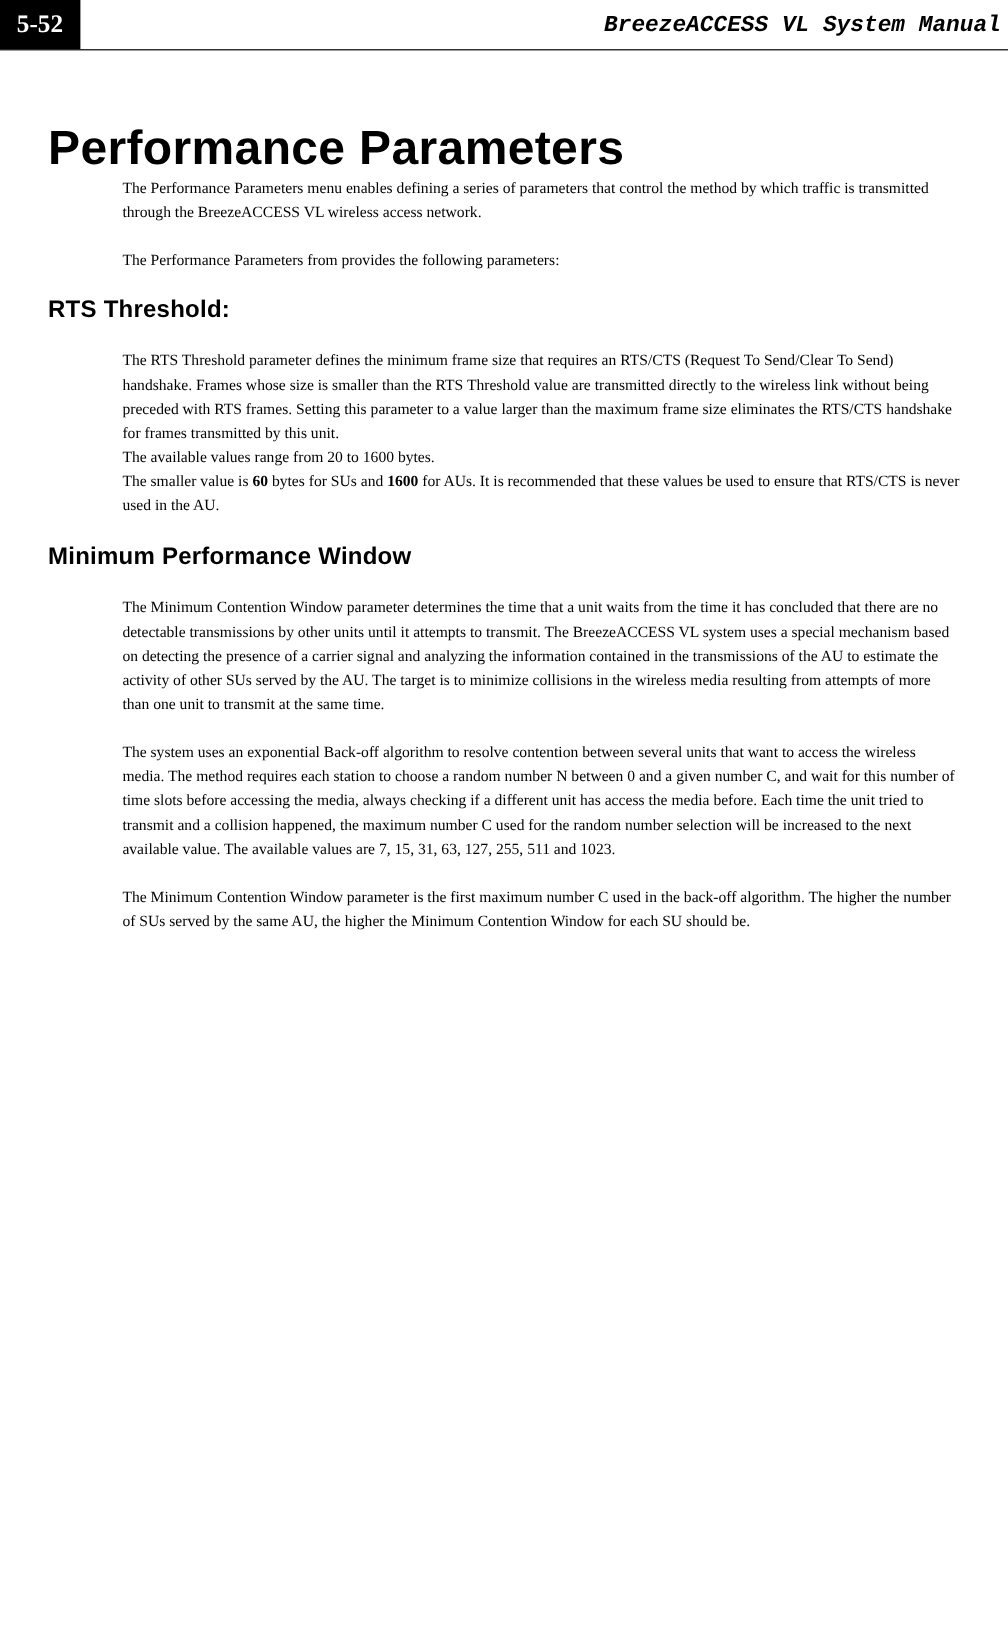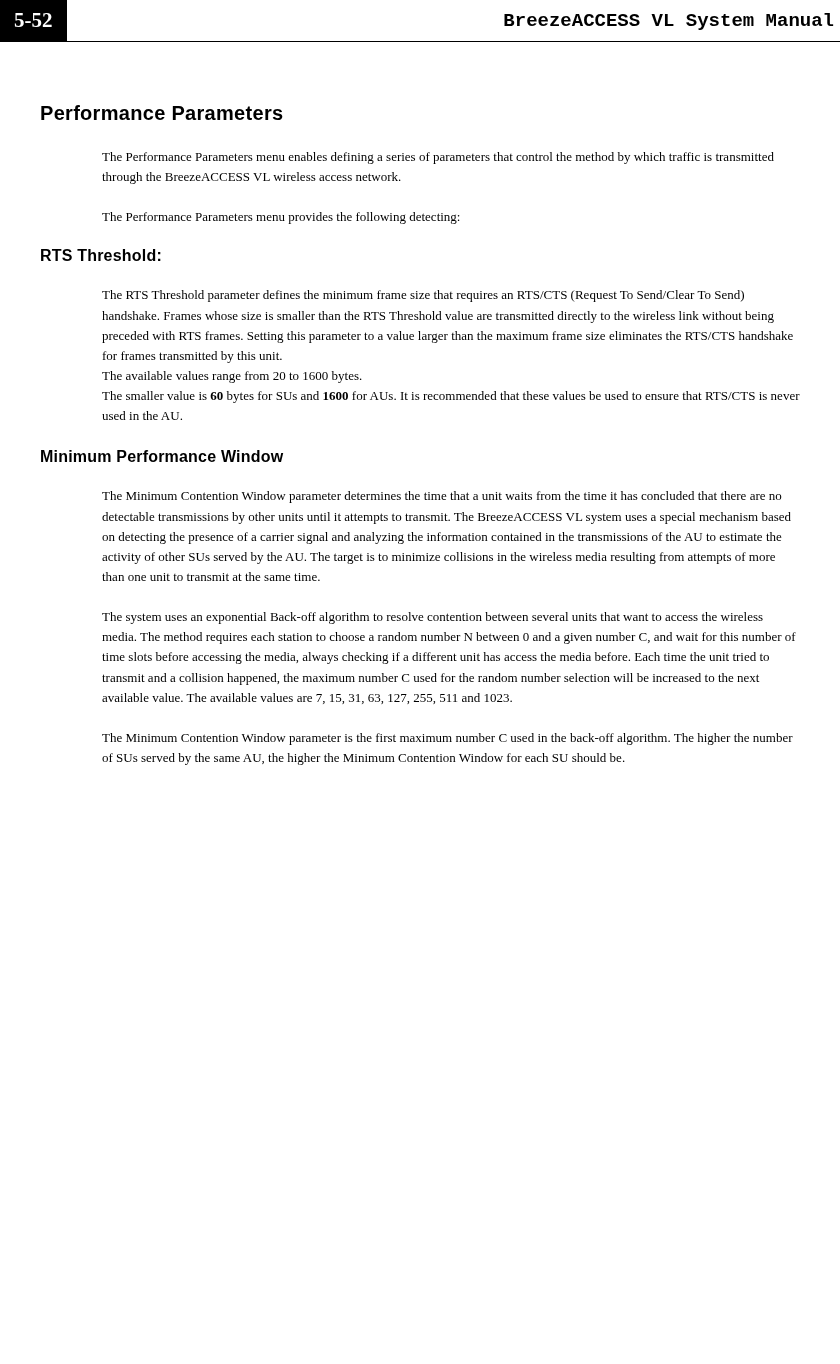--- a/index.html
+++ b/index.html
@@ -25,37 +25,37 @@
       font-weight: bold;
       font-size: 21px;
       padding: 8px 14px;
       margin-right: 10px;
     }
     .manual-title {
       flex: 1;
       text-align: right;
       font-family: 'Courier New', monospace;
       font-weight: bold;
+      font-style: italic;
       font-size: 19px;
       padding-right: 6px;
     }
     .content {
       padding: 60px 40px 0 40px;
     }
     .h1 {
       font-family: Arial, Helvetica, sans-serif;
       font-weight: 900;
-      font-size: 20px;
-      margin-bottom: 22px;
+      font-size: 40px;
       letter-spacing: 0.3px;
     }
     .h2 {
       font-family: Arial, Helvetica, sans-serif;
       font-weight: 900;
-      font-size: 16px;
+      font-size: 20px;
       margin-top: 20px;
       margin-bottom: 20px;
       letter-spacing: 0.2px;
     }
     .body-text {
       font-family: Georgia, 'Times New Roman', serif;
       font-size: 13px;
       line-height: 1.55;
       margin-left: 62px;
       margin-bottom: 20px;
@@ -71,21 +71,21 @@
 
 <div class="header">
   <div class="page-number-box">5-52</div>
   <div class="manual-title">BreezeACCESS VL System Manual</div>
 </div>
 
 <div class="content">
 
   <div class="h1">Performance Parameters</div>
   <div class="body-text">The Performance Parameters menu enables defining a series of parameters that control the method by which traffic is transmitted through the BreezeACCESS VL wireless access network.</div>
-  <div class="body-text">The Performance Parameters menu provides the following detecting:</div>
+  <div class="body-text">The Performance Parameters from provides the following parameters:</div>
 
   <div class="h2">RTS Threshold:</div>
   <div class="body-text p3">
     <span>The RTS Threshold parameter defines the minimum frame size that requires an RTS/CTS (Request To Send/Clear To Send) handshake. Frames whose size is smaller than the RTS Threshold value are transmitted directly to the wireless link without being preceded with RTS frames. Setting this parameter to a value larger than the maximum frame size eliminates the RTS/CTS handshake for frames transmitted by this unit.</span><br>
     <span>The available values range from 20 to 1600 bytes.</span><br>
     <span>The smaller value is </span><span class="bold">60</span><span> bytes for SUs and </span><span class="bold">1600</span><span> for AUs. It is recommended that these values be used to ensure that RTS/CTS is never used in the AU.</span>
   </div>
 
   <div class="h2">Minimum Performance Window</div>
   <div class="body-text">The Minimum Contention Window parameter determines the time that a unit waits from the time it has concluded that there are no detectable transmissions by other units until it attempts to transmit. The BreezeACCESS VL system uses a special mechanism based on detecting the presence of a carrier signal and analyzing the information contained in the transmissions of the AU to estimate the activity of other SUs served by the AU. The target is to minimize collisions in the wireless media resulting from attempts of more than one unit to transmit at the same time.</div>

